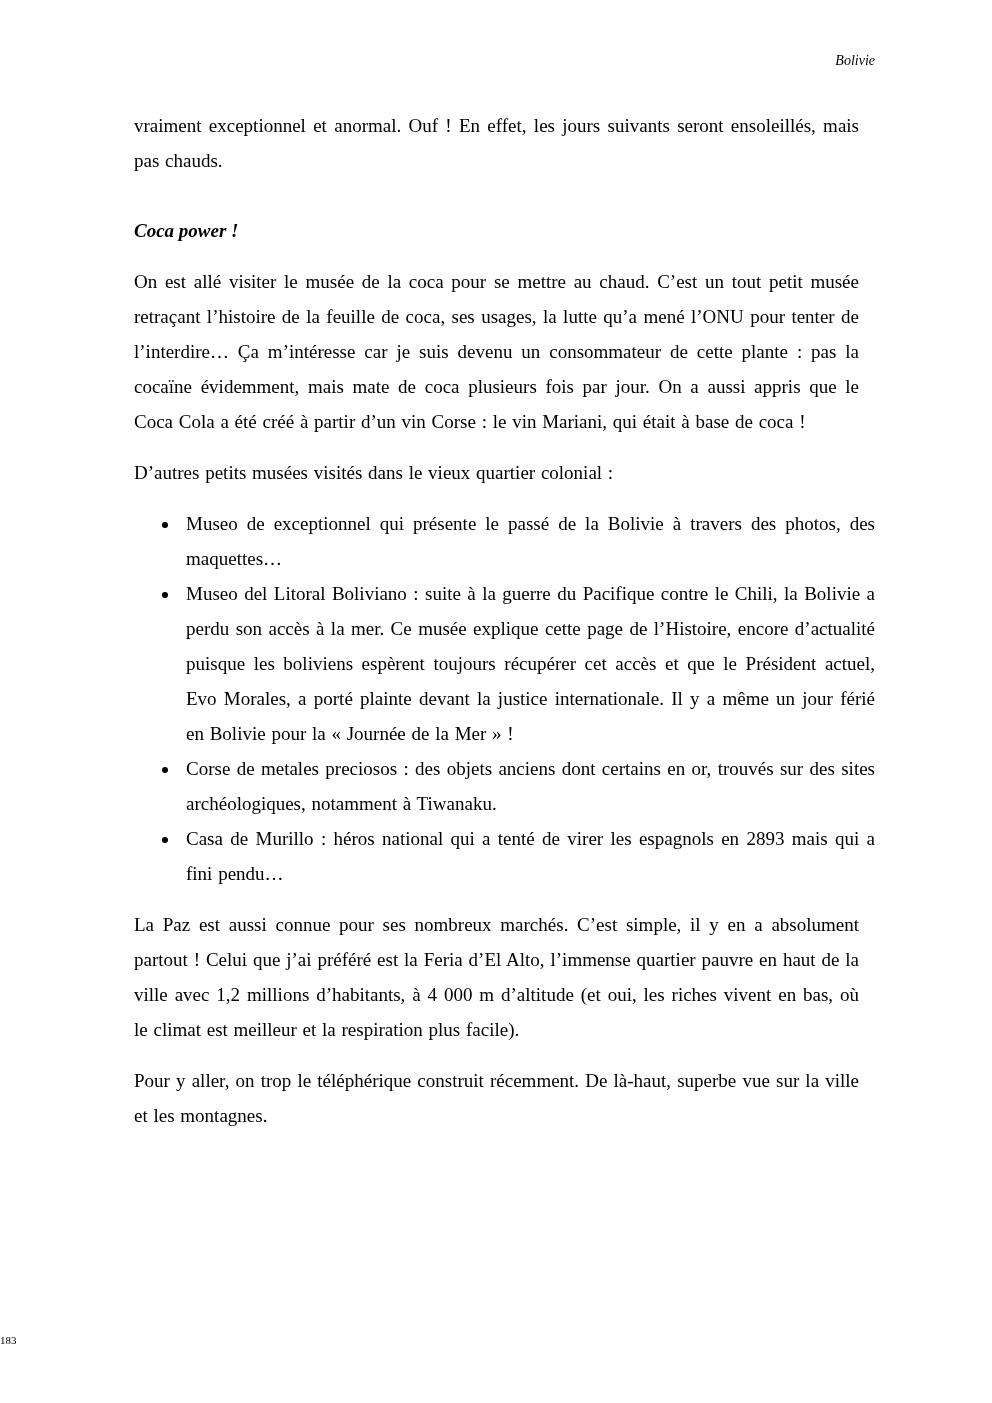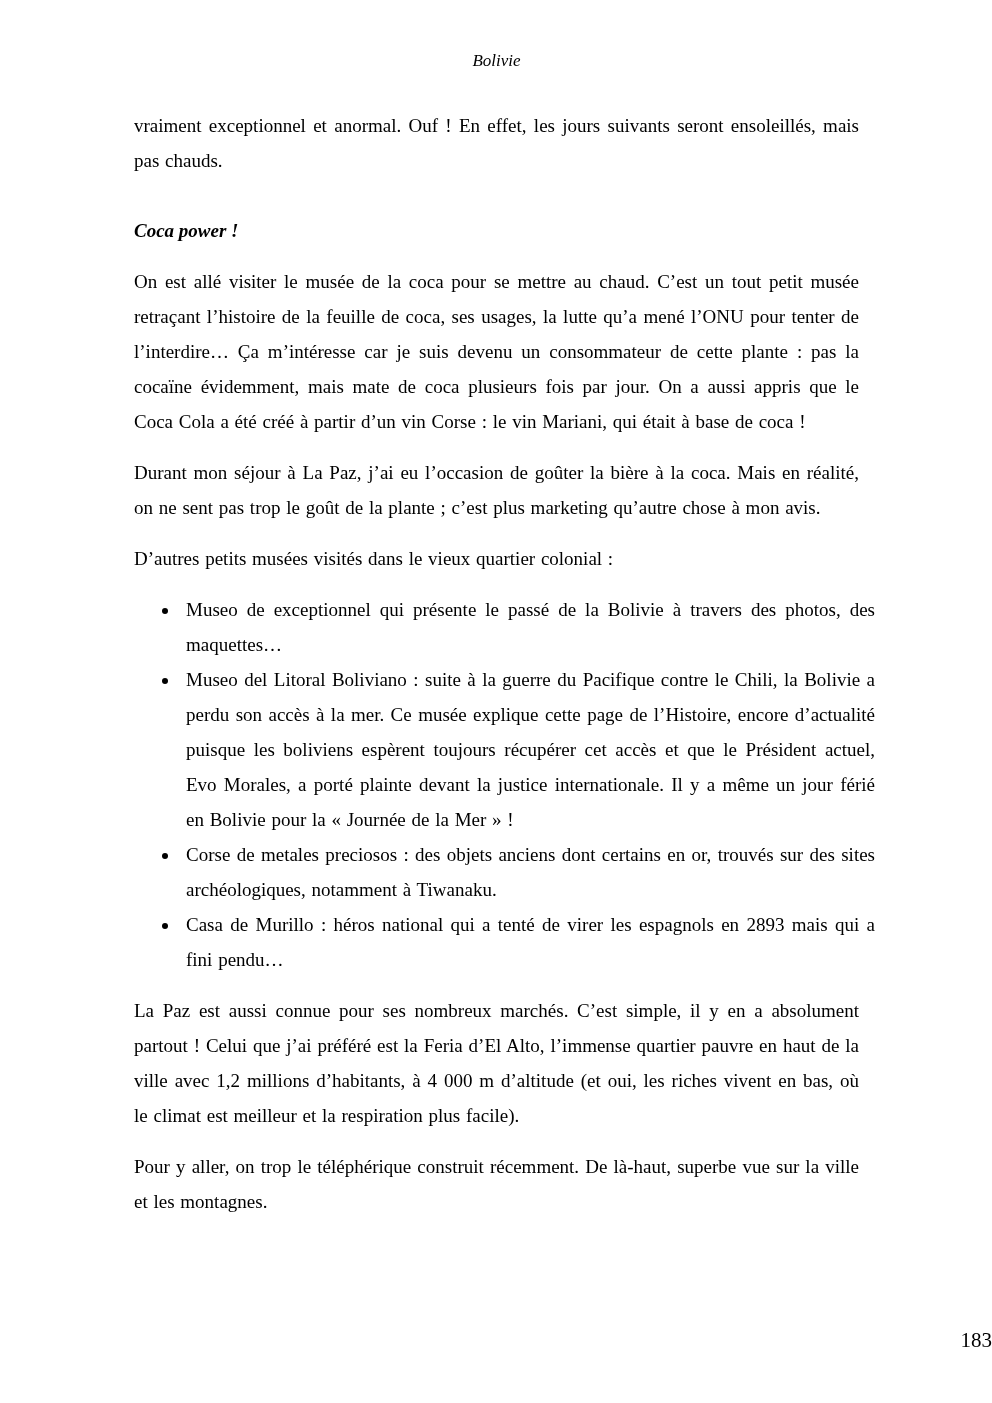--- a/index.html
+++ b/index.html
@@ -14,23 +14,23 @@
     box-sizing: border-box;
     padding: 50px 117px 0 118px;
     background: #ffffff;
     color: #000000;
     font-family: "Liberation Serif", "DejaVu Serif", serif;
     font-size: 19px;
     line-height: 35px;
     overflow: hidden;
   }
   .running-header {
-    text-align: center;
+    text-align: right;
     font-style: italic;
-    font-size: 17px;
+    font-size: 14px;
     line-height: 22px;
     margin-bottom: 36px;
   }
   .para {
     margin: 16px;
     text-align: justify;
     word-spacing: 1px;
   }
   .section-heading {
     margin: 35px 0 0 16px;
@@ -49,40 +49,39 @@
     margin: 0;
     padding-left: 6px;
     text-align: justify;
     word-spacing: 1px;
   }
   .page-number {
     position: absolute;
     left: 0;
     right: 0;
     bottom: 52px;
-    text-align: right;
-    font-size: 21px;
+    text-align: left;
+    font-size: 11px;
     line-height: 22px;
   }
 </style>
 </head>
 <body>
 
 <div class="page">
 
   <div class="running-header">Bolivie</div>
 
   <p class="para">vraiment exceptionnel et anormal. Ouf ! En effet, les jours suivants seront ensoleillés, mais pas chauds.</p>
 
   <h2 class="section-heading">Coca power !</h2>
 
   <p class="para">On est allé visiter le musée de la coca pour se mettre au chaud. C’est un tout petit musée retraçant l’histoire de la feuille de coca, ses usages, la lutte qu’a mené l’ONU pour tenter de l’interdire… Ça m’intéresse car je suis devenu un consommateur de cette plante : pas la cocaïne évidemment, mais mate de coca plusieurs fois par jour. On a aussi appris que le Coca Cola a été créé à partir d’un vin Corse : le vin Mariani, qui était à base de coca !</p>
 
 
-  <p class="para">Durant mon séjour à La Paz, j’ai eu l’occasion de goûter la bière à la coca. Mais en réalité, on ne sent pas trop le goût de la plante ; c’est plus marketing qu’autre chose à mon avis.</p>
 
   <p class="para">D’autres petits musées visités dans le vieux quartier colonial :</p>
 
   <ul class="museum-list">
     <li>Museo de exceptionnel qui présente le passé de la Bolivie à travers des photos, des maquettes…</li>
     <li>Museo del Litoral Boliviano : suite à la guerre du Pacifique contre le Chili, la Bolivie a perdu son accès à la mer. Ce musée explique cette page de l’Histoire, encore d’actualité puisque les boliviens espèrent toujours récupérer cet accès et que le Président actuel, Evo Morales, a porté plainte devant la justice internationale. Il y a même un jour férié en Bolivie pour la « Journée de la Mer » !</li>
     <li>Corse de metales preciosos : des objets anciens dont certains en or, trouvés sur des sites archéologiques, notamment à Tiwanaku.</li>
     <li>Casa de Murillo : héros national qui a tenté de virer les espagnols en 2893 mais qui a fini pendu…</li>
   </ul>
 

